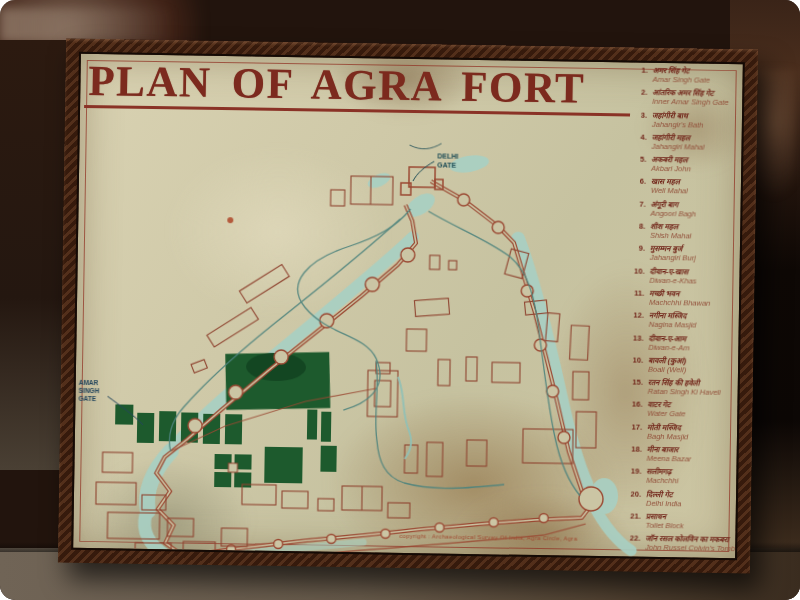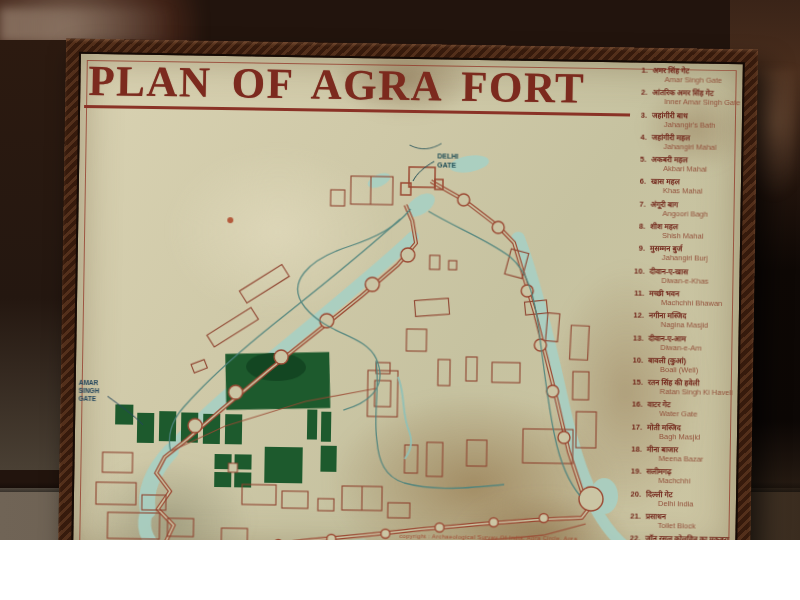--- a/index.html
+++ b/index.html
@@ -1,17 +1,17 @@
 <!DOCTYPE html>
 <html><head>
 <meta charset="utf-8">
 <style>
   html,body{margin:0;padding:0;}
-  .photo{position:relative;width:800px;height:540px;overflow:hidden;
-    background:#22140d;font-family:"Liberation Sans","DejaVu Sans",sans-serif;}
+  .photo{position:relative;width:800px;height:600px;overflow:hidden;
+    background:#22140d;font-family:"Liberation Sans","DejaVu Sans",sans-serif;border-radius:15px;}
   
   .bg-topleft{position:absolute;left:-40px;top:-30px;width:240px;height:170px;
     background:radial-gradient(ellipse at 45% 35%,rgba(160,130,110,.65),rgba(120,60,40,.35) 55%,transparent 75%);
     filter:blur(6px);}
   .bg-topstreak{position:absolute;left:0;top:8px;width:220px;height:34px;
     background:linear-gradient(to right,rgba(180,160,140,.5),transparent 80%);filter:blur(5px);}
   .bg-right{position:absolute;right:0;top:0;width:70px;height:600px;
     background:linear-gradient(to bottom,#3a2418 0%,#4a2e1d 12%,#2a1910 25%,#0e0805 45%,#0c0705 70%,#3a2a1c 90%,#4a3a2a 100%);}
   .bg-rightpatch{position:absolute;right:2px;top:70px;width:60px;height:130px;
     background:radial-gradient(ellipse at 60% 40%,rgba(150,110,80,.5),transparent 70%);filter:blur(4px);}
@@ -44,23 +44,23 @@
   .title{position:absolute;left:8px;top:2px;width:542px;white-space:nowrap;
     font-family:"Liberation Serif","DejaVu Serif",serif;font-weight:bold;font-size:43px;
     letter-spacing:1.5px;word-spacing:8px;color:#7c2a1e;text-shadow:0 0 1px rgba(124,42,30,.5);}
   .tu{position:absolute;left:4px;top:51px;width:546px;border-top:3px solid #8a3226;}
   
   .legend{position:absolute;left:552px;top:3px;width:106px;height:487px;
     display:flex;flex-direction:column;justify-content:space-between;}
   .legend-item{display:flex;align-items:flex-start;}
   .legend-num{width:15px;flex:none;text-align:right;margin-right:5px;
     font-size:7.5px;font-weight:bold;color:#6e1f14;line-height:9px;}
-  .legend-text{display:flex;flex-direction:column;}
+  .legend-text{display:flex;flex-direction:column;font-style:italic;}
   .legend-hi{font-size:7.5px;font-weight:bold;color:#6e1f14;line-height:9px;white-space:nowrap;}
-  .legend-en{font-size:7.5px;color:#92503a;line-height:9.5px;white-space:nowrap;margin-left:12px;}
+  .legend-en{font-size:7.5px;color:#92503a;line-height:9.5px;white-space:nowrap;}
   
   .map{position:absolute;left:0;top:0;width:662px;height:494px;}
   .copyright{position:absolute;left:250px;top:474px;width:330px;text-align:center;
     font-size:6px;color:#a04a30;letter-spacing:.3px;}
 </style>
 </head>
 <body>
 
 <div class="photo">
   <div class="bg-topleft"></div>
@@ -255,29 +255,29 @@
             <span class="legend-text">
               <span class="legend-hi">जहांगीरी महल</span>
               <span class="legend-en">Jahangiri Mahal</span>
             </span>
           </div>
 
           <div class="legend-item">
             <span class="legend-num">5.</span>
             <span class="legend-text">
               <span class="legend-hi">अकबरी महल</span>
-              <span class="legend-en">Akbari Mahal</span>
+              <span class="legend-en">Akbari John</span>
             </span>
           </div>
 
           <div class="legend-item">
             <span class="legend-num">6.</span>
             <span class="legend-text">
               <span class="legend-hi">खास महल</span>
-              <span class="legend-en">Khas Mahal</span>
+              <span class="legend-en">Well Mahal</span>
             </span>
           </div>
 
           <div class="legend-item">
             <span class="legend-num">7.</span>
             <span class="legend-text">
               <span class="legend-hi">अंगूरी बाग</span>
               <span class="legend-en">Angoori Bagh</span>
             </span>
           </div>

